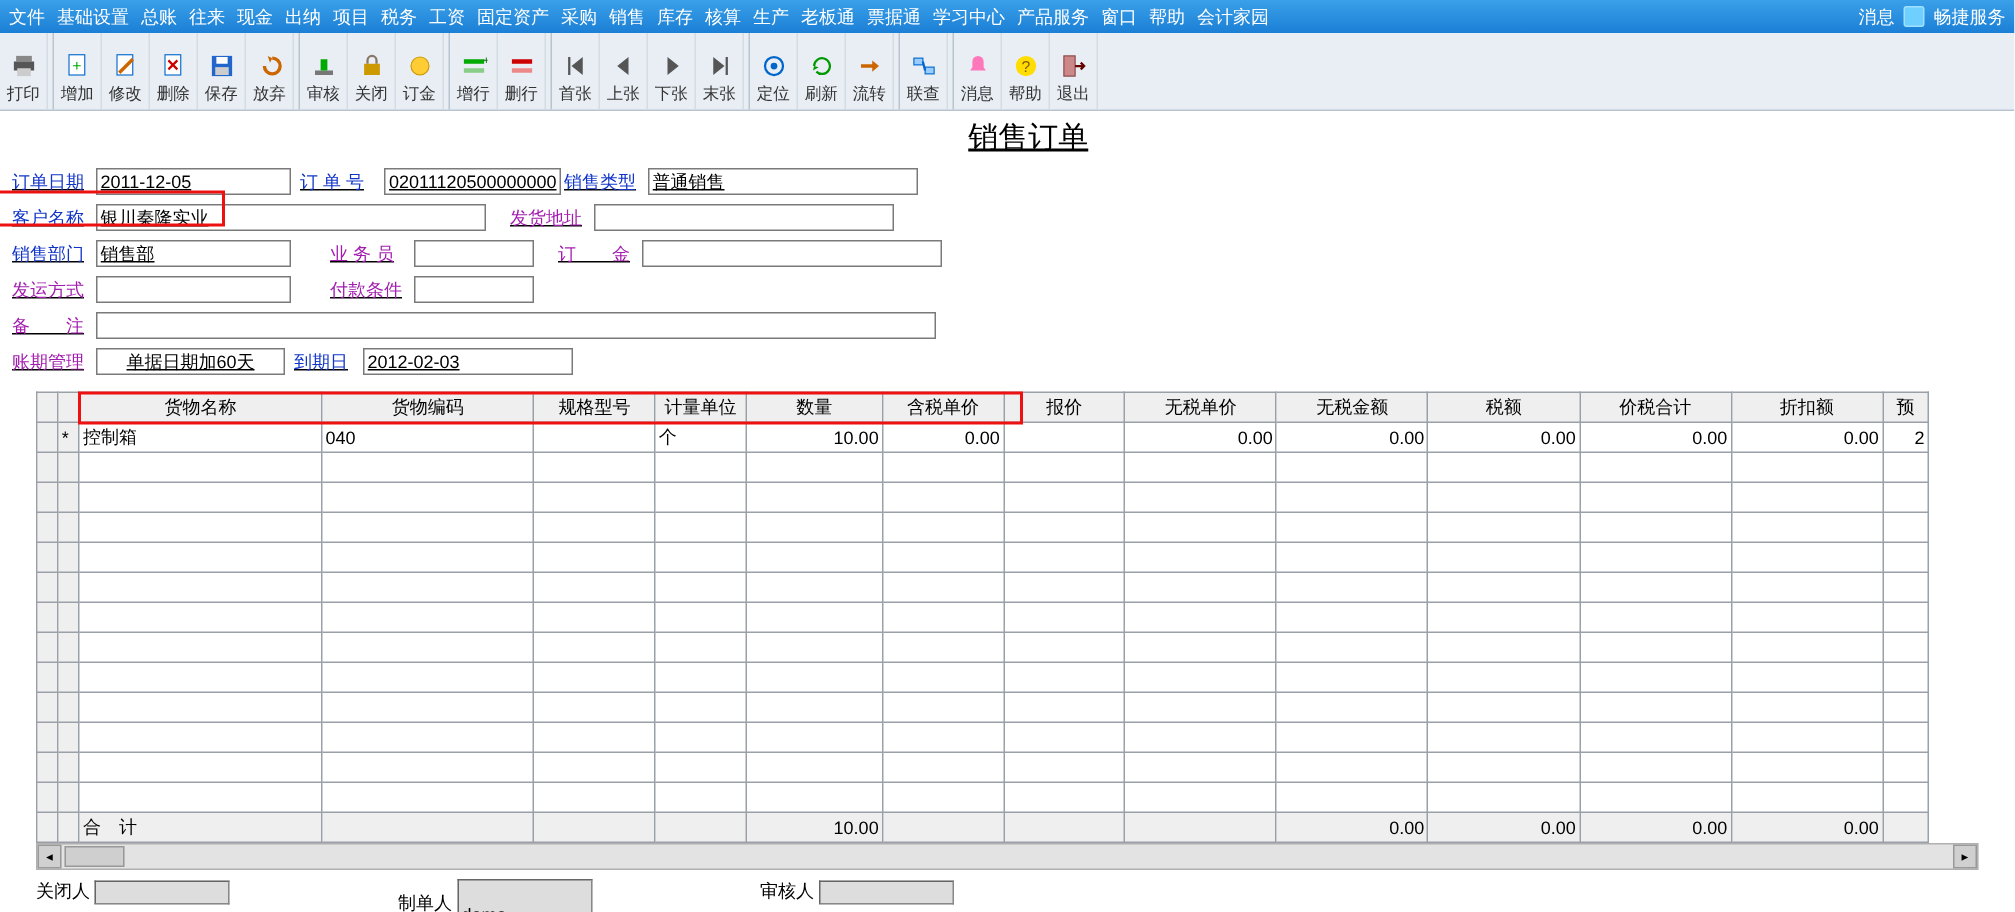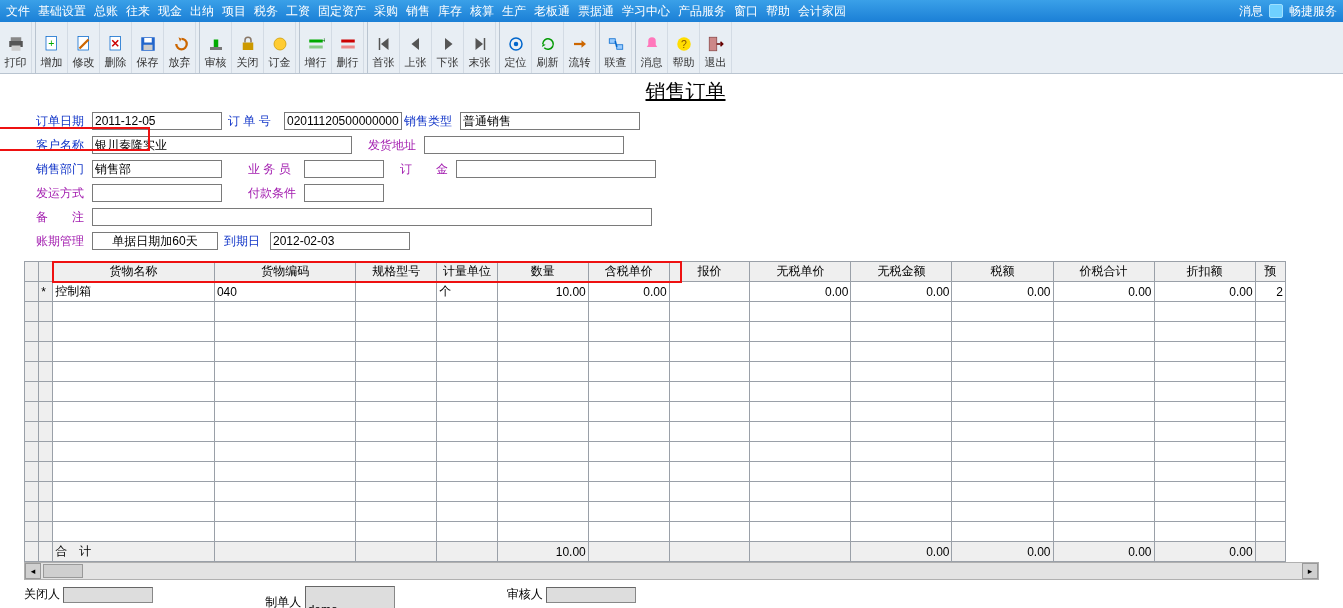--- a/index.html
+++ b/index.html
@@ -8,21 +8,21 @@
 .menubar .menus { display: flex; gap: 8px; }
 .menubar .menus span { cursor: pointer; }
 .menubar .right { display: flex; align-items: center; gap: 6px; }
 .chat-icon { width: 14px; height: 14px; background: #6fd0ff; border: 1px solid #9ee0ff; border-radius: 2px; display: inline-block; }
 .toolbar { background: #e8eef4; border-bottom: 1px solid #b9c4d0; height: 52px; display: flex; align-items: stretch; }
 .tbtn { display: flex; flex-direction: column; align-items: center; justify-content: flex-end; width: 32px; padding: 2px 0 3px; border-right: 1px solid #d3dbe4; cursor: pointer; color: #333; font-size: 11px; }
 .tbtn .ic { width: 18px; height: 18px; margin-bottom: 2px; }
 .tsep { width: 4px; border-right: 1px solid #b9c4d0; }
 .ic svg { width: 18px; height: 18px; display: block; }
 .title { text-align: center; font-size: 20px; font-family: "SimSun"; text-decoration: underline; margin-top: 4px; padding-left: 28px; }
-.form-area { padding: 4px 36px; }
+.form-area { padding: 4px 8px; text-decoration: underline; }
 .frow { display: flex; align-items: center; height: 24px; }
 .lbl { width: 56px; color: #1034c8; }
 .lbl.black { color: #a21caf; }
 .inp { border: 1px solid #7a7a7a; background: #fff; height: 18px; padding: 0 2px; font-size: 12px; font-family: inherit; }
 .redbox { position: absolute; border: 2px solid #e11; pointer-events: none; }
 .table-wrap { margin: 4px 24px 0 24px; position: relative; }
 table.grid { border-collapse: collapse; width: 1262px; table-layout: fixed; }
 table.grid th, table.grid td { border: 1px solid #9aa0a8; height: 20px; font-size: 12px; padding: 0 2px; overflow: hidden; white-space: nowrap; }
 table.grid th { background: #efefef; font-weight: normal; }
 .rowhdr { width: 14px; background: #efefef; }

